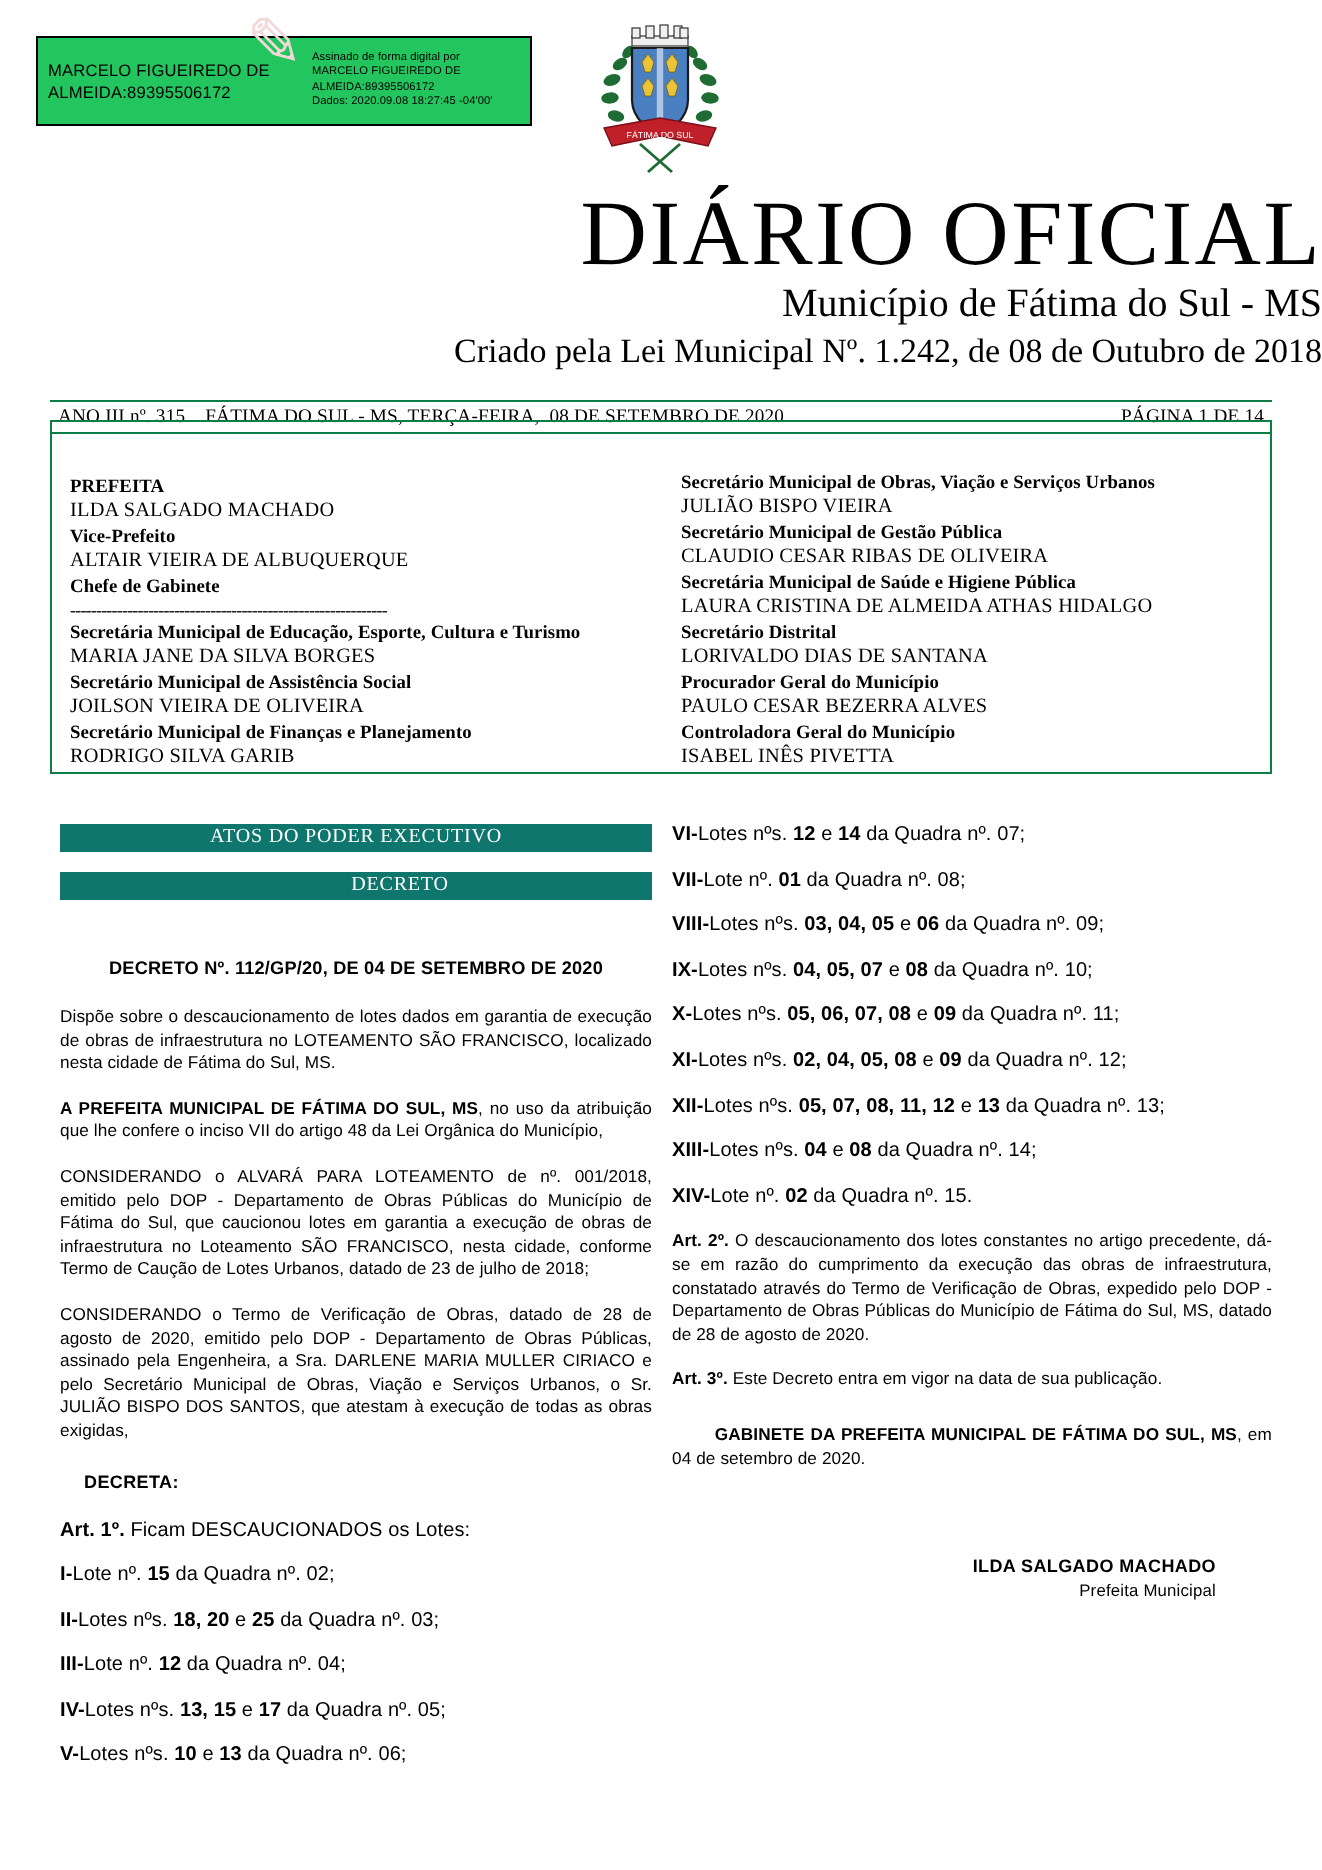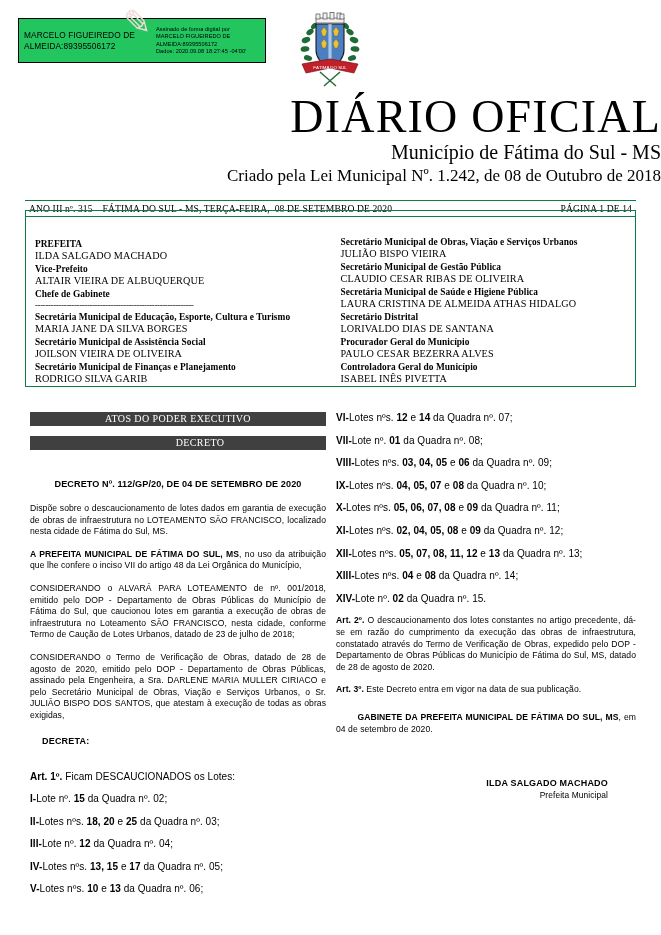--- a/index.html
+++ b/index.html
@@ -87,41 +87,41 @@
     font-family:"Liberation Serif", serif; font-size:9px;
     line-height:10px; letter-spacing:-.4px; overflow:hidden;
     white-space:nowrap; height:11px;
   }
 
   
   .col-left{ position:absolute; left:30px; top:412px; width:296px; }
   .col-right{ position:absolute; left:336px; top:412px; width:300px; }
 
   .banner{
-    background:#404040; color:#ffffff; text-align:center;
+    background:#0f766e; color:#ffffff; text-align:center;
     font-family:"Liberation Serif", serif; font-size:10px;
     letter-spacing:.4px; height:14px; line-height:14px;
     margin-bottom:10px;
   }
   .banner.second{ margin-bottom:28px;padding-left:44px; }
 
   .p{
     font-family:"Liberation Sans", sans-serif;
     font-size:8.6px; line-height:11.6px; text-align:justify;
     margin:0 0 11px 0; letter-spacing:.05px;
   }
   .p b{ font-weight:bold; }
   .head-decreto{
     font-family:"Liberation Sans", sans-serif;
     font-weight:bold; font-size:9.1px; line-height:12px;
     text-align:center; margin:0 0 13px 0; letter-spacing:.1px;
   }
   .decreta{
     font-family:"Liberation Sans", sans-serif; font-weight:bold;
-    font-size:9px; margin:14px 0 25px 0; letter-spacing:.2px;padding-left:12px;
+    font-size:9px; margin:14px 0 14px 0; letter-spacing:.2px;padding-left:12px;
   }
   .item{
     font-family:"Liberation Sans", sans-serif;
     font-size:10px; line-height:11.6px; margin:0 0 11px 0;
     letter-spacing:.05px;
   }
   .item b{ font-weight:bold; }
   .sign-block{ margin-top:42px; text-align:right; padding-right:28px; }
   .sign-name{
     font-family:"Liberation Sans", sans-serif; font-weight:bold;

